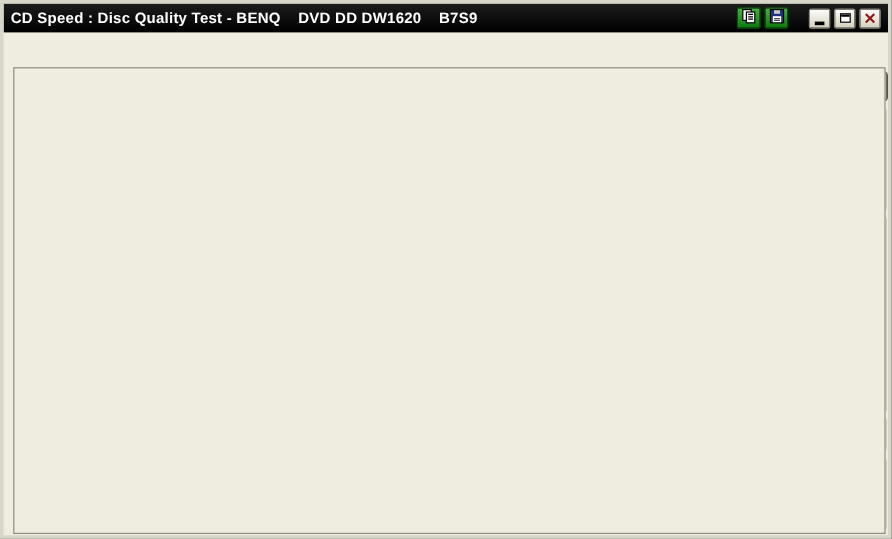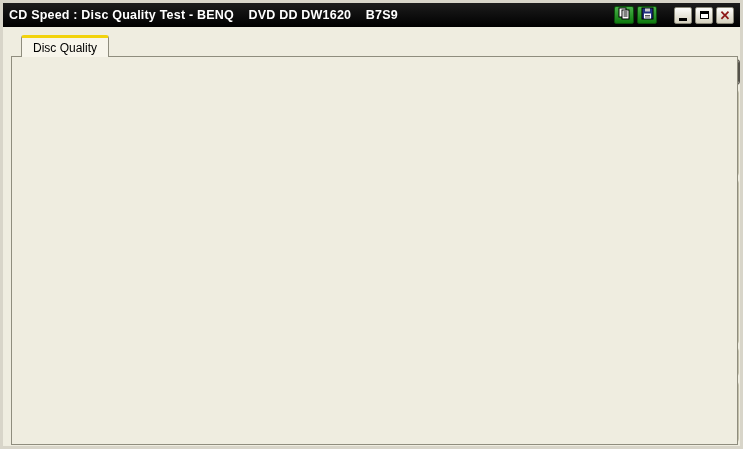--- a/index.html
+++ b/index.html
@@ -103,23 +103,20 @@
         <span class="min-glyph"></span>
       </button>
     <button class="tbb">
         <span class="max-glyph"></span>
       </button>
     <button class="tbb">
         <span class="close-glyph">✕</span>
       </button>
   </div>
 
-  <div class="tab">
-    <span>Disc Quality</span>
-  </div>
   <div class="tabpage"></div>
   <div class="groovebox"></div>
 
   <div class="recnote">recorded with PIONEER DVD-RW  DVR-108  v1.18</div>
   <div id="topChart" class="chart">
       <svg width="462" height="133">
         <rect x="0" y="0" width="462" height="133" fill="#000000"></rect>
         <line x1="5.133333333333334" y1="0" x2="5.133333333333334" y2="133" stroke="#001078" stroke-width="1"></line>
         <line x1="10.266666666666667" y1="0" x2="10.266666666666667" y2="133" stroke="#001078" stroke-width="1"></line>
         <line x1="15.400000000000002" y1="0" x2="15.400000000000002" y2="133" stroke="#001078" stroke-width="1"></line>

